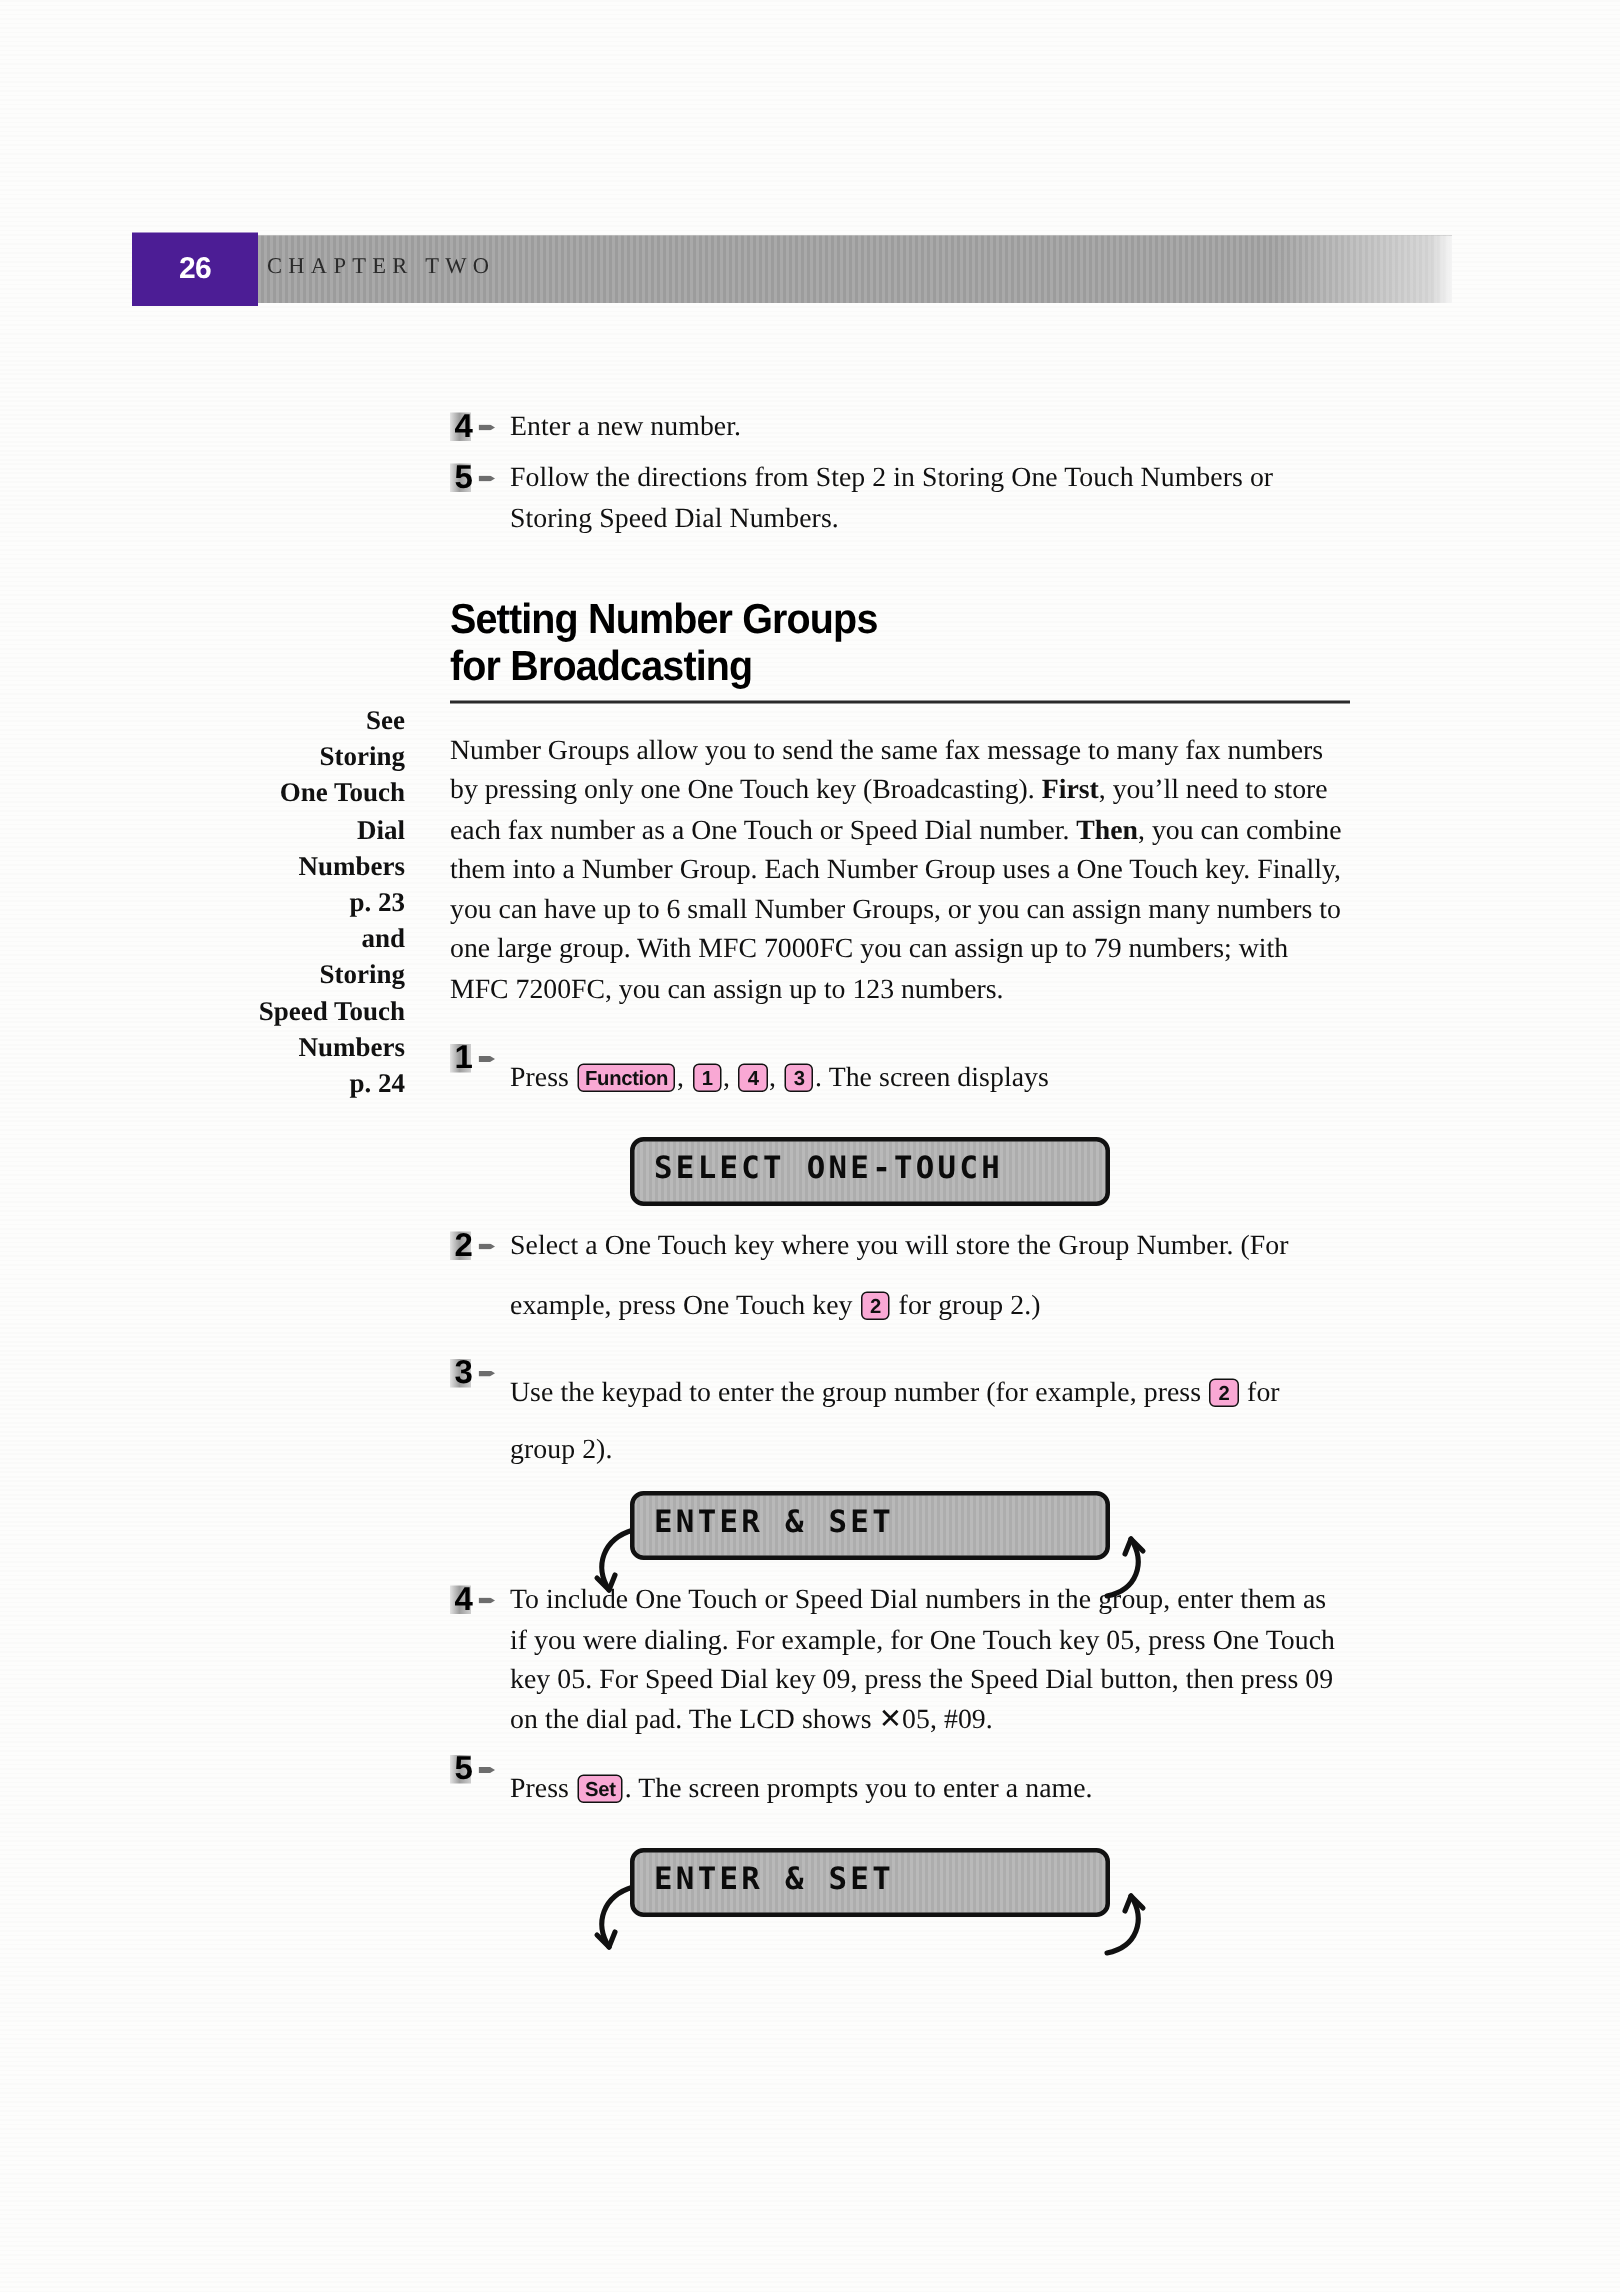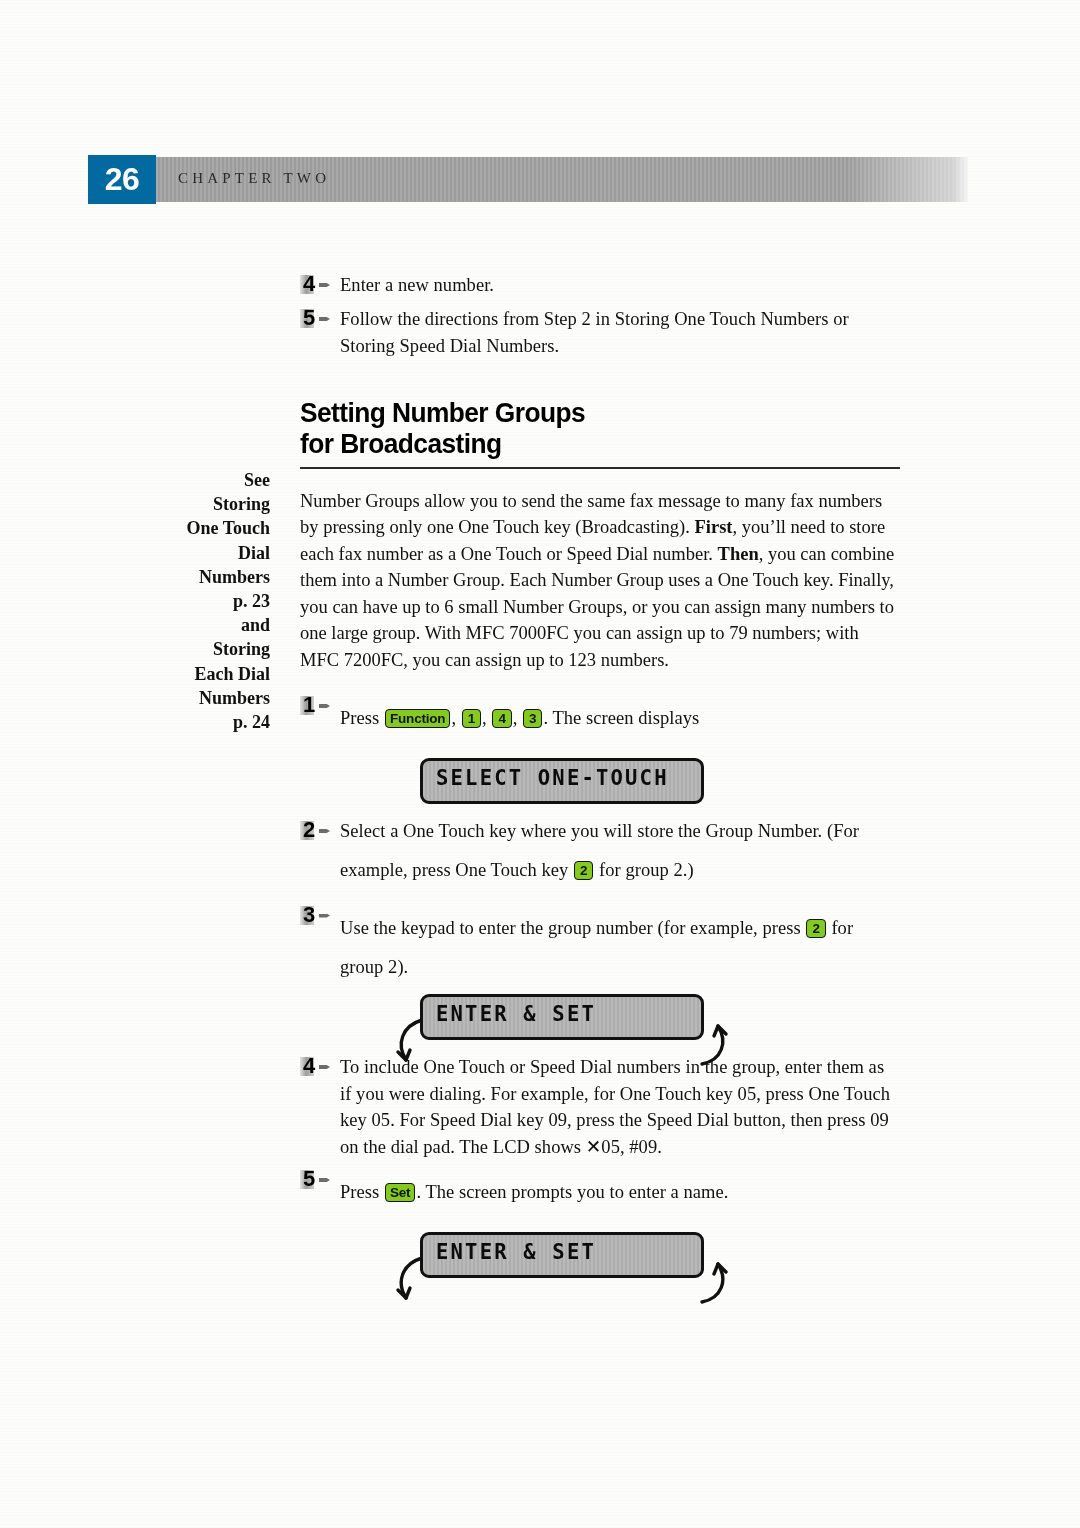--- a/index.html
+++ b/index.html
@@ -45,27 +45,27 @@
   .header-band .band-fade {
     position: absolute;
     right: 0; top: 0; bottom: 0;
     width: 120px;
     background: linear-gradient(90deg, rgba(255,255,255,0) 0%, rgba(255,255,255,.55) 88%, rgba(255,255,255,.9) 100%);
   }
   .page-number-box {
     position: absolute;
     left: 88px;
     top: 155px;
-    width: 68px;
+    width: 84px;
     height: 49px;
-    background: #0369a1;
+    background: #4c1d95;
     color: #ffffff;
     font-family: "Liberation Sans", sans-serif;
     font-weight: bold;
-    font-size: 32px;
+    font-size: 20px;
     line-height: 49px;
     text-align: center;
     letter-spacing: -0.5px;
   }
   .chapter-label {
     position: absolute;
     left: 178px;
     top: 170px;
     font-family: "Liberation Serif", serif;
     font-size: 15px;
@@ -130,21 +130,21 @@
     border: 1.6px solid #111;
     border-radius: 4px;
     padding: 0 4px;
     margin: 16px 1px;
     font-family: "Liberation Sans", sans-serif;
     font-weight: bold;
     font-size: 13.5px;
     line-height: 17px;
     vertical-align: 1px;
     letter-spacing: -0.2px;
-    background: #84cc16;
+    background: #f9a8d4;
   }
   .keycap.narrow { padding: 0 5px; }
 
   
   .section-heading {
     margin-top: 38px;
     font-family: "Liberation Sans", sans-serif;
     font-weight: bold;
     font-size: 28px;
     line-height: 31px;
@@ -182,21 +182,21 @@
     font-size: 18px;
     line-height: 24.2px;
     color: #111;
   }
   .margin-note div { white-space: nowrap; }
 
   
   .lcd-group {
     position: relative;
     margin: 14px 0 14px 120px;
-    width: 284px;
+    width: 320px;
     text-decoration: underline;
   }
   .lcd {
     position: relative;
     height: 46px;
     border: 3px solid #111;
     border-radius: 9px;
     background:
       repeating-linear-gradient(90deg, #b9b9b9 0 2px, #adadad 2px 4px),
       #b4b4b4;
@@ -241,21 +241,21 @@
 
   <div class="margin-note">
     <div>See</div>
     <div>Storing</div>
     <div>One Touch</div>
     <div>Dial</div>
     <div>Numbers</div>
     <div>p. 23</div>
     <div>and</div>
     <div>Storing</div>
-    <div>Each Dial</div>
+    <div>Speed Touch</div>
     <div>Numbers</div>
     <div>p. 24</div>
   </div>
 
   <div class="content">
 
     <div class="step">
       <div class="step-marker">
         <div class="blk"></div>
         <div class="num">4</div>

